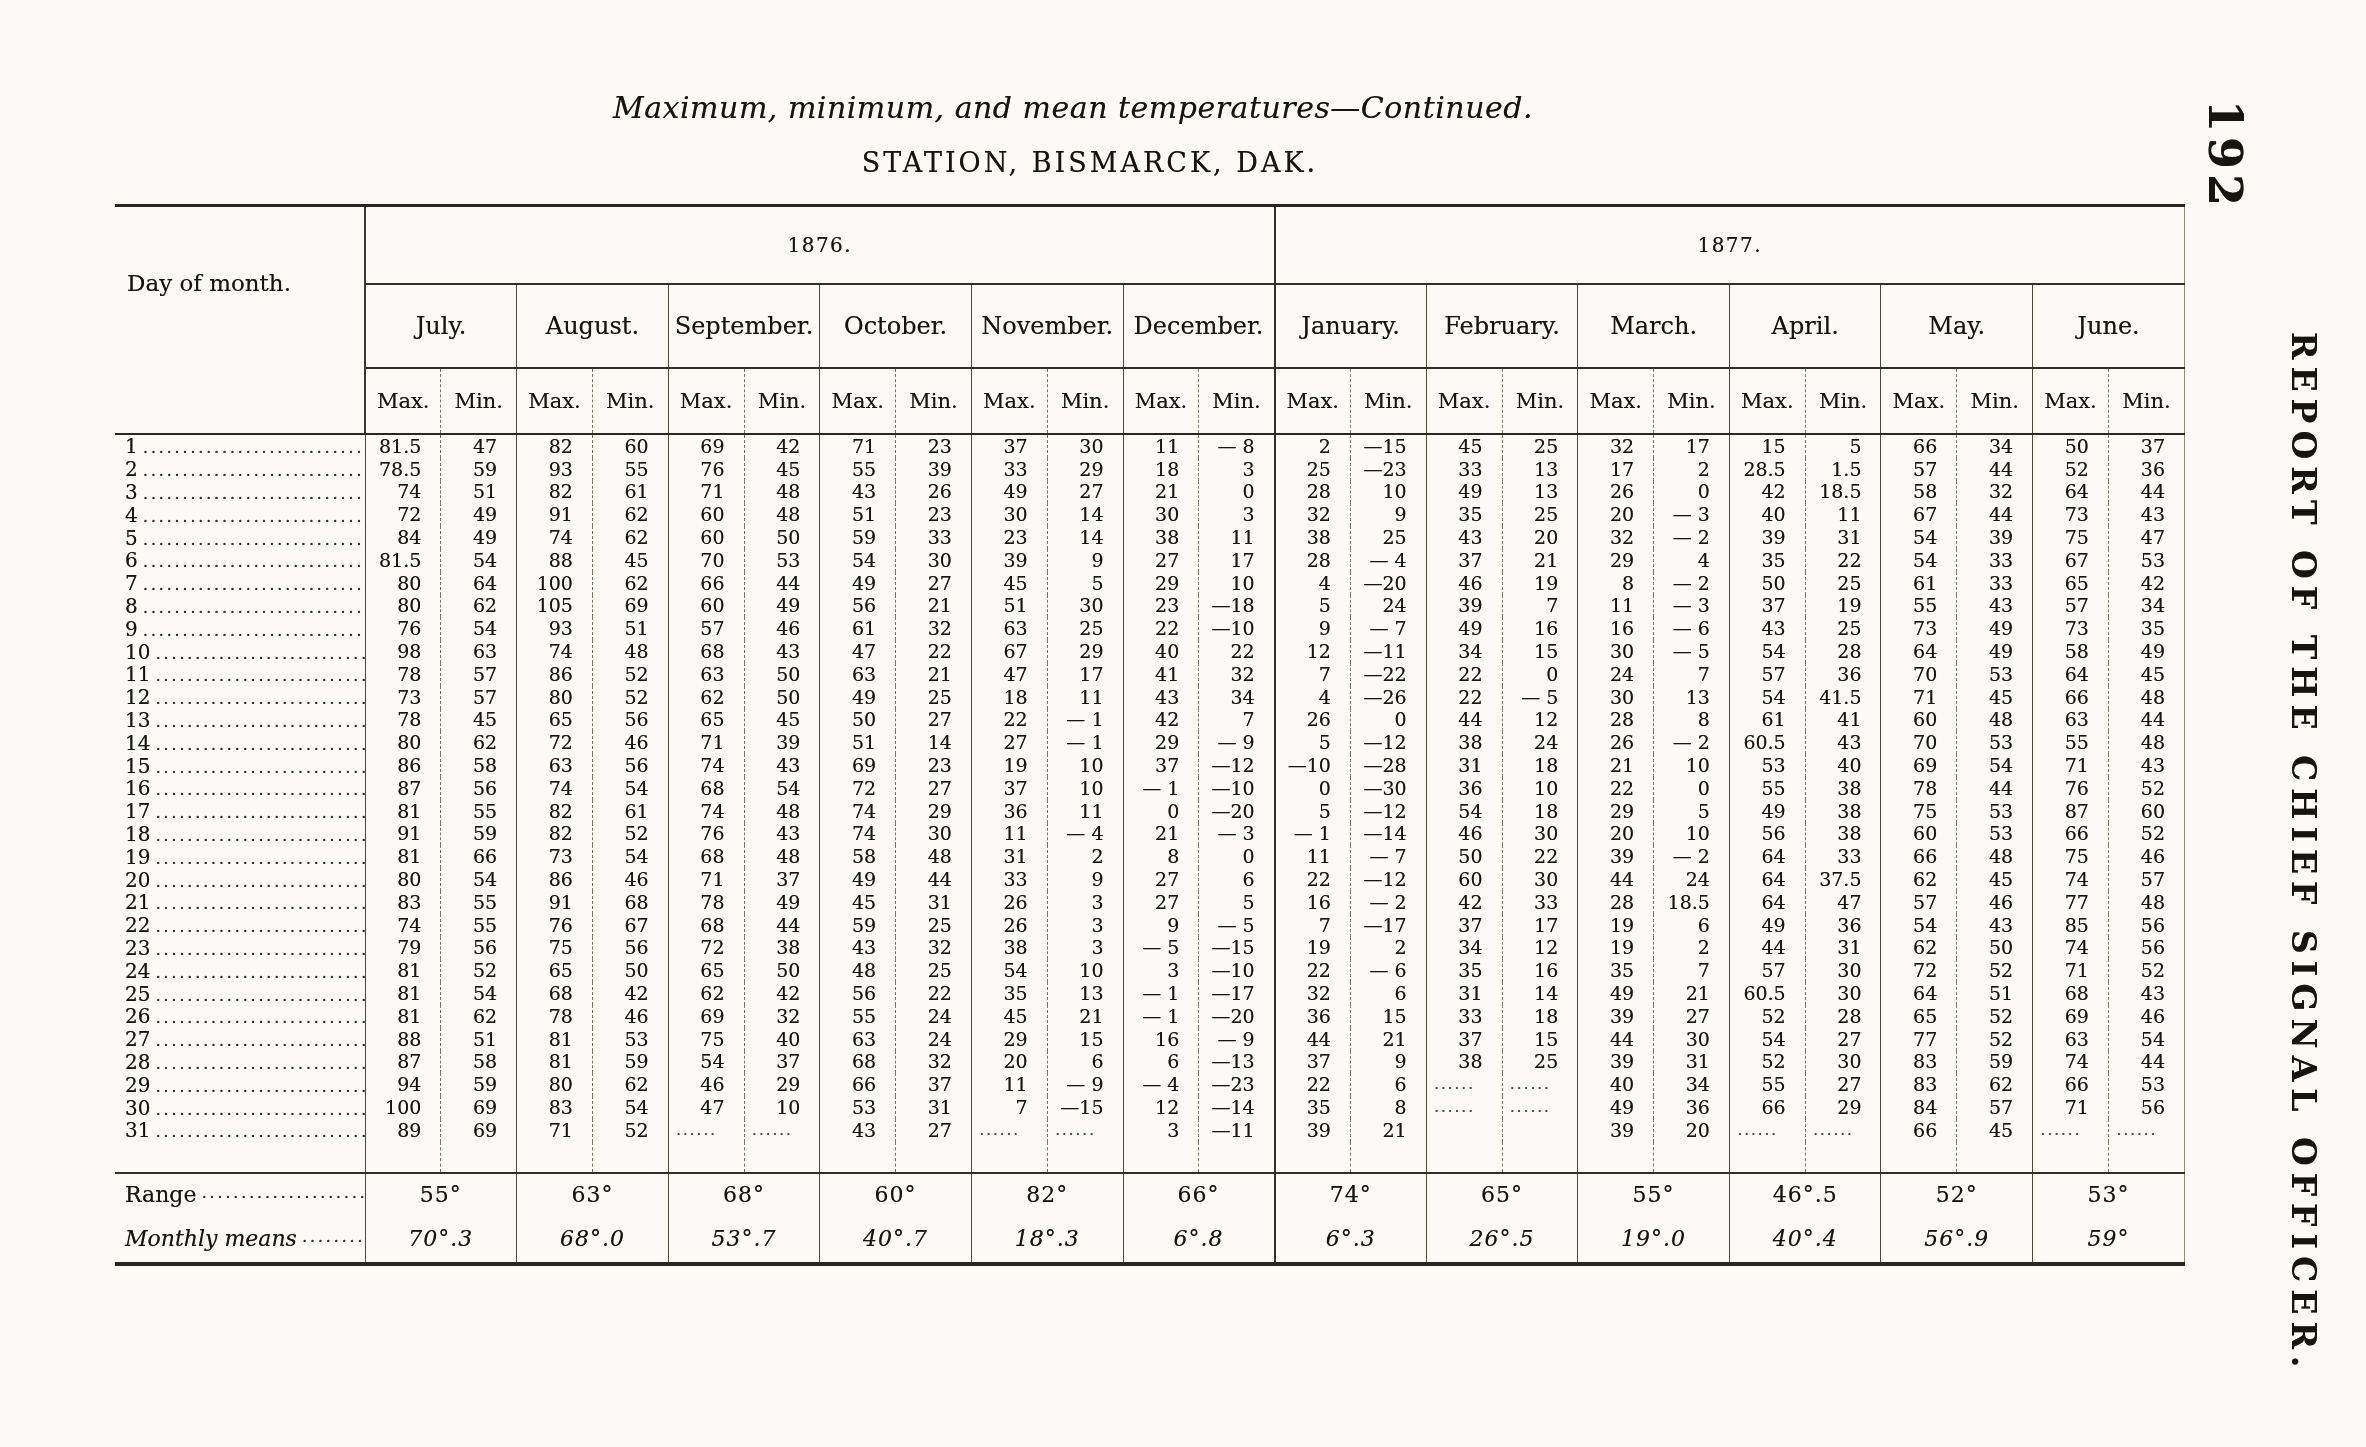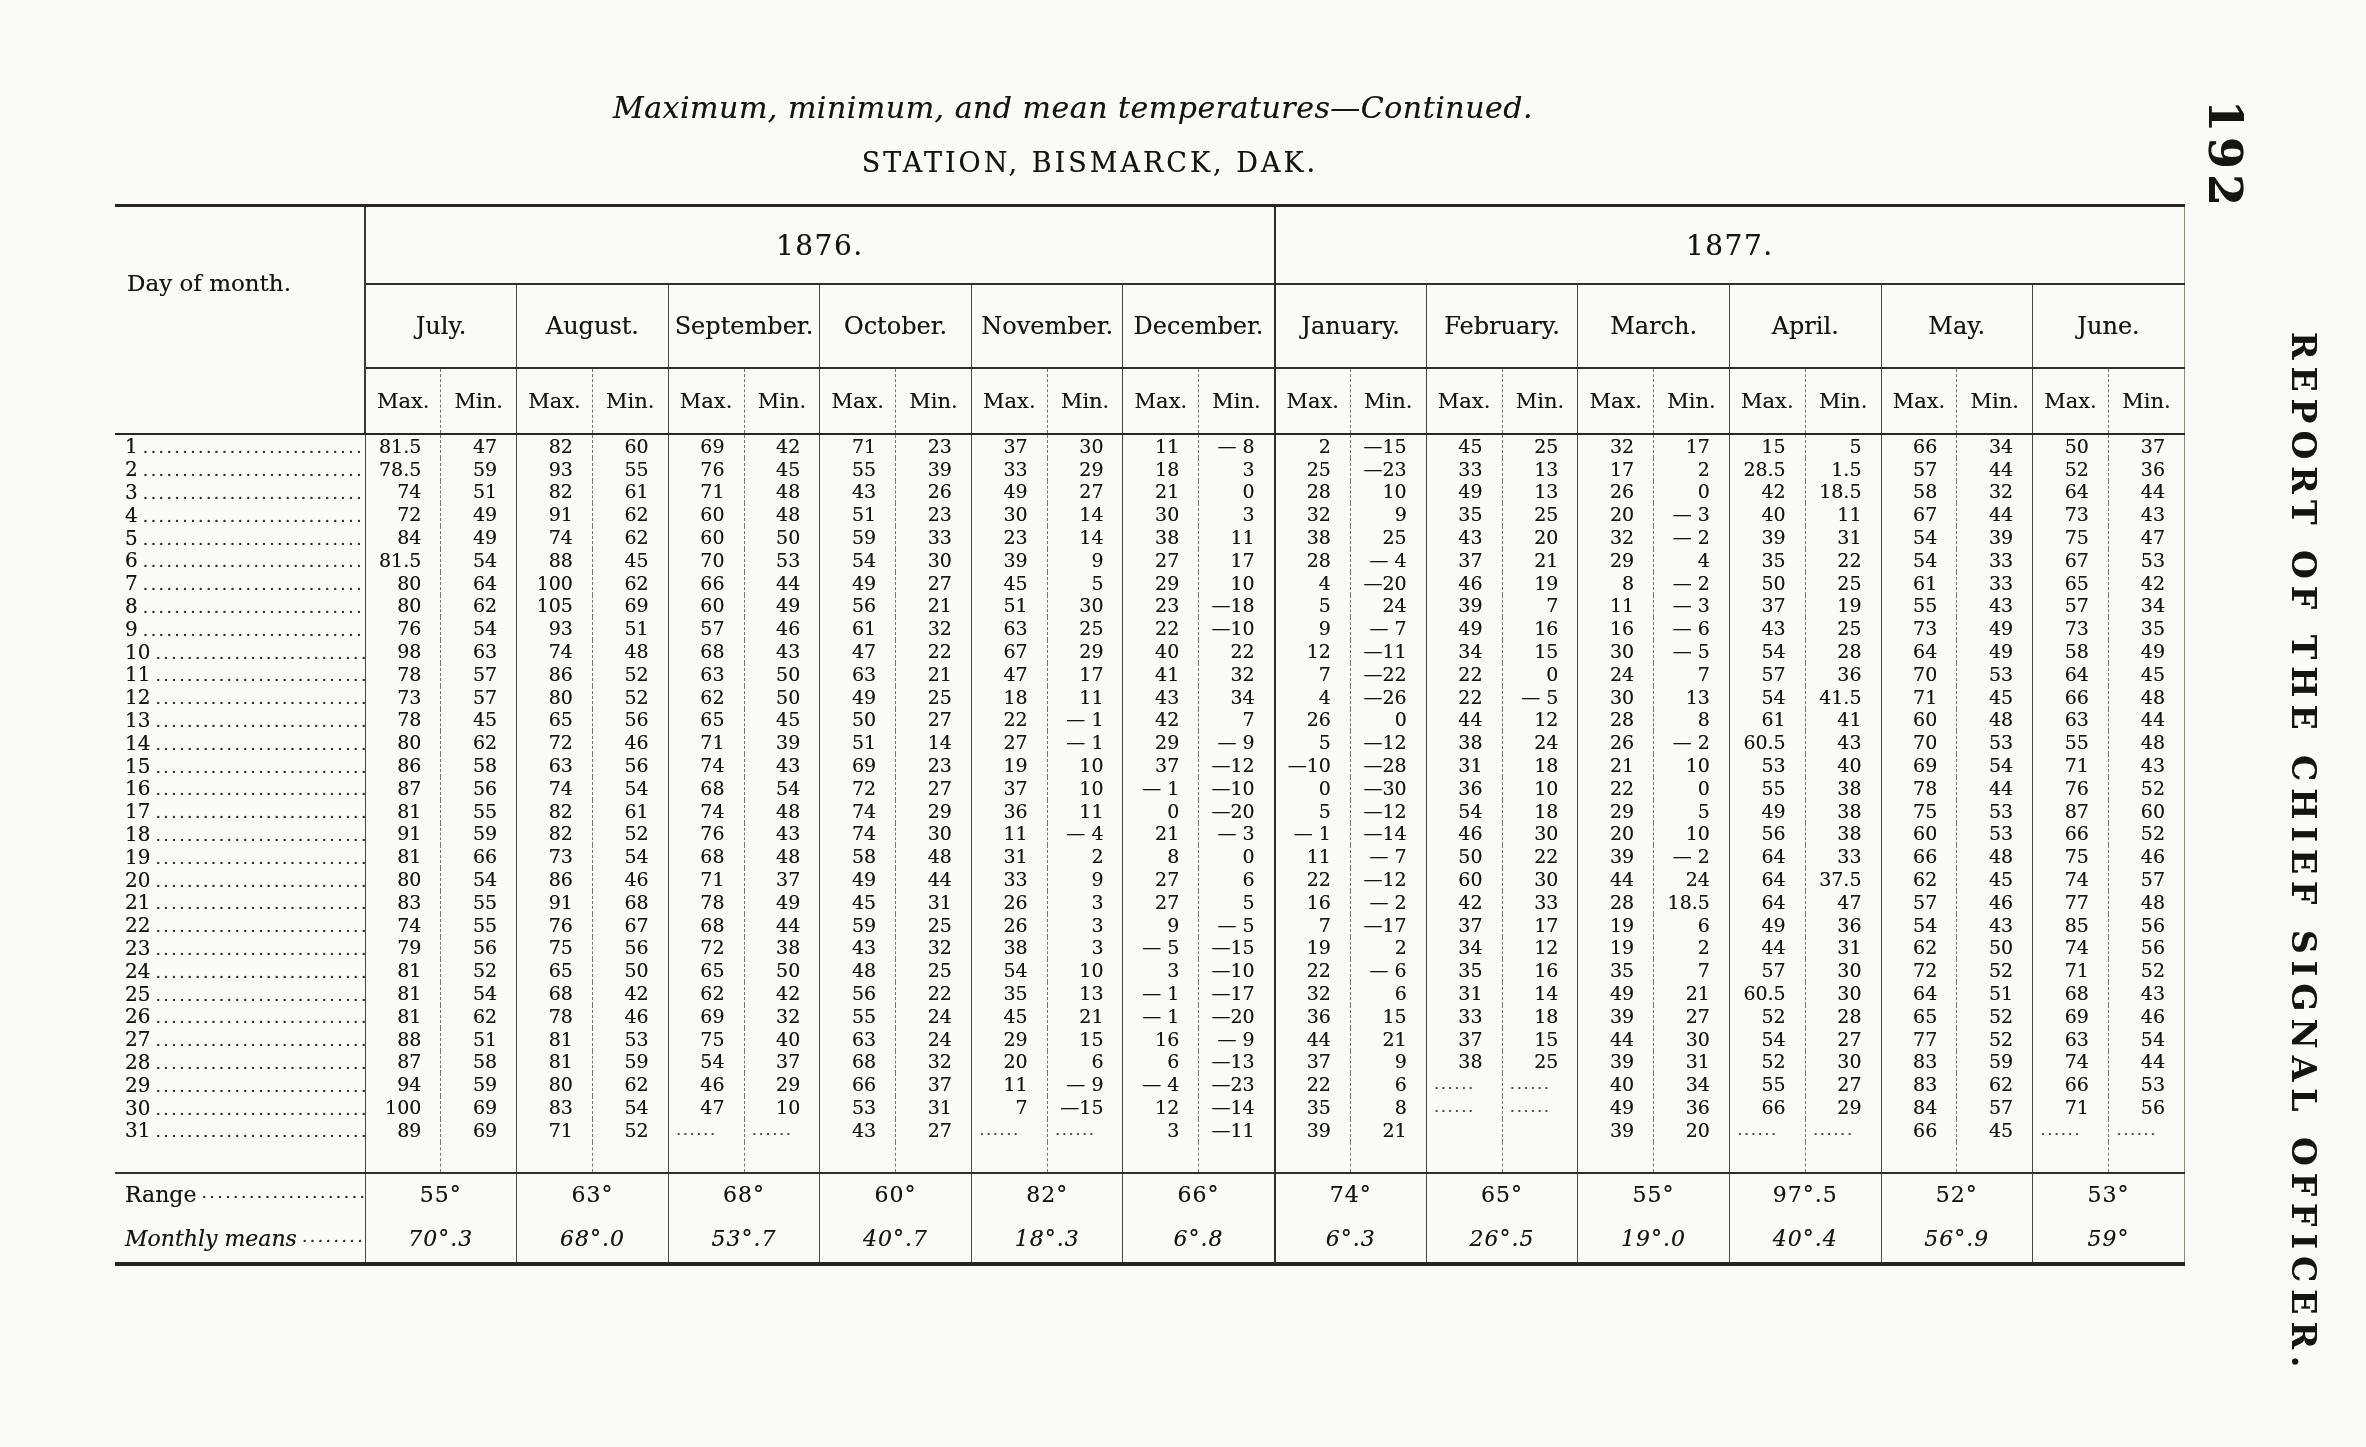--- a/index.html
+++ b/index.html
@@ -37,21 +37,21 @@
     border-right:1px solid #8d887c;
   }
   .tbl th, .tbl td { padding:0; font-weight:normal; overflow:hidden; }
 
   col.c-day { width:250px; }
   col.c-num { width:75.8px; }
 
   .day-head { border-right:2px solid #3c382f; border-bottom:2.5px solid #2a261f; vertical-align:top; text-align:left; }
   .dh-text { margin-top:63px; padding-left:12px; font-size:23px; }
 
-  .year-cell  { font-size:28px; letter-spacing:1.5px; height:76px; border-bottom:2px solid #332f28; text-align:center; }
+  .year-cell  { font-size:20px; letter-spacing:1.5px; height:76px; border-bottom:2px solid #332f28; text-align:center; }
   .month-cell { font-size:24px; height:82px; border-bottom:2px solid #332f28; border-left:1.5px solid #4c473d; text-align:center;border-radius:27px; }
   .mm  { font-size:21px; height:64px; border-bottom:2.5px solid #2a261f; text-align:center; }
   .max { border-left:1.5px solid #4c473d; }
   .min { border-left:1px dashed #7c766a; }
   .yb  { border-left:2px solid #332f28 !important; }
 
   tbody td { height:22.8px; font-size:19px; line-height:1; }
   td.num { text-align:right; padding-right:19px; }
 
   .day-wrap { display:flex; align-items:baseline; }
@@ -1206,21 +1206,21 @@
         </td>
         <td class="sum max" colspan="2">55°</td>
         <td class="sum max" colspan="2">63°</td>
         <td class="sum max" colspan="2">68°</td>
         <td class="sum max" colspan="2">60°</td>
         <td class="sum max" colspan="2">82°</td>
         <td class="sum max" colspan="2">66°</td>
         <td class="sum yb" colspan="2">74°</td>
         <td class="sum max" colspan="2">65°</td>
         <td class="sum max" colspan="2">55°</td>
-        <td class="sum max" colspan="2">97°.5</td>
+        <td class="sum max" colspan="2">46°.5</td>
         <td class="sum max" colspan="2">52°</td>
         <td class="sum max" colspan="2">53°</td>
       </tr>
       <tr class="sum-row means">
         <td class="sum-label">
           <div class="sum-wrap">
             <span class="slabel">Monthly means</span>
             <span class="leader">................................................</span>
           </div>
         </td>

